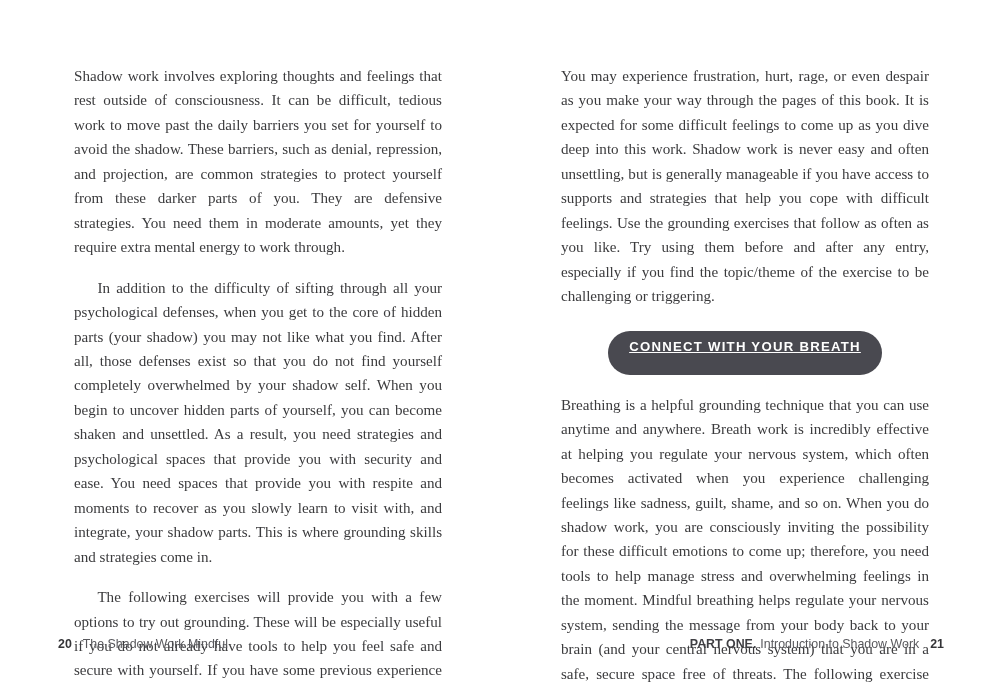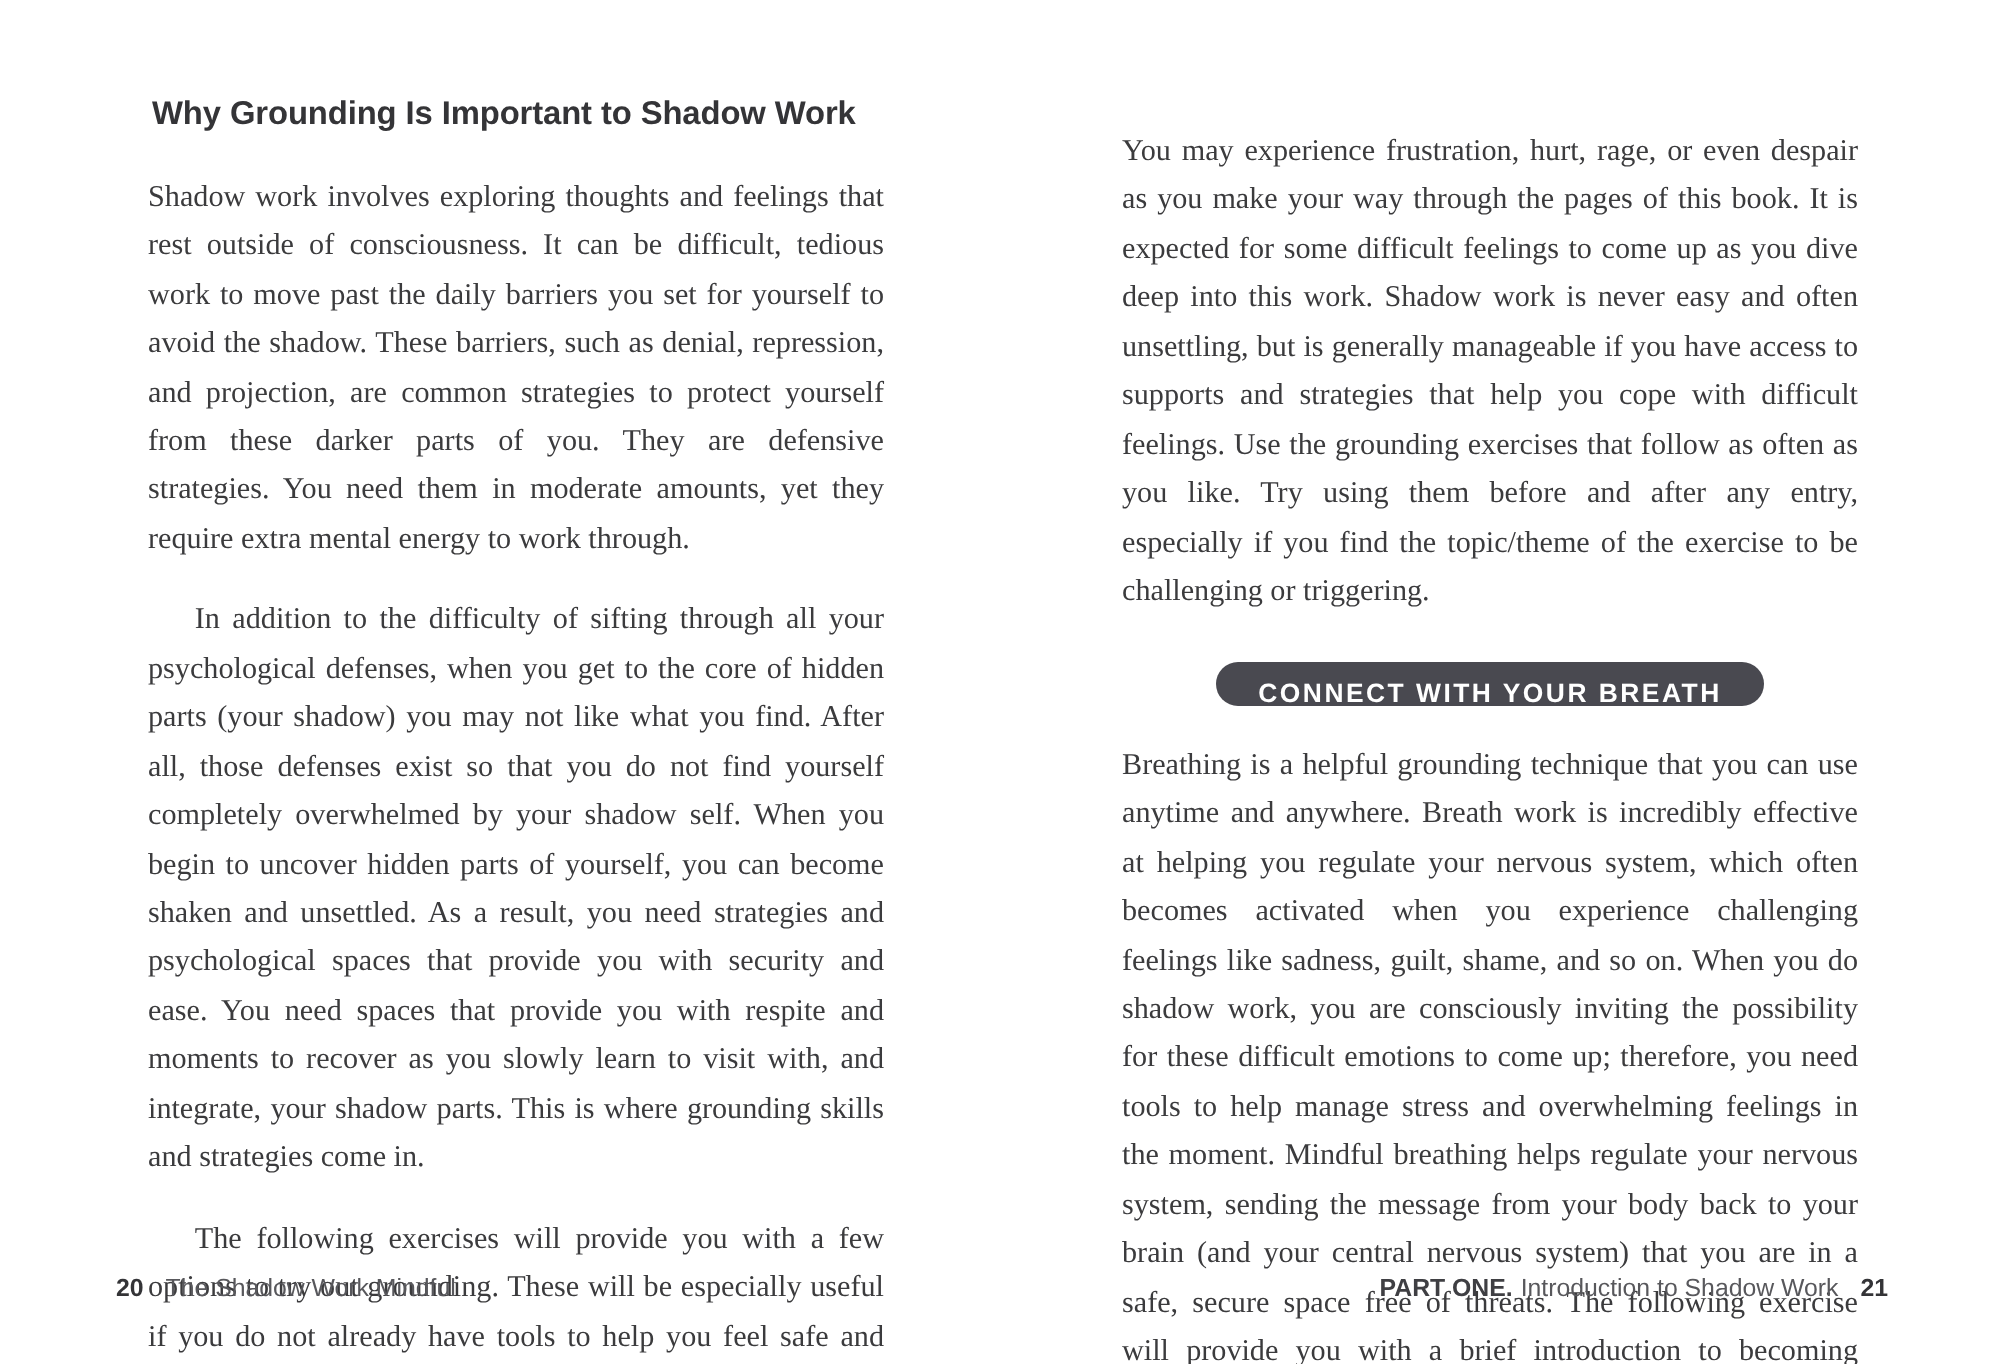--- a/index.html
+++ b/index.html
@@ -73,23 +73,24 @@
   }
   .badge {
     display: inline-block;
     background: #494950;
     color: #ffffff;
     font-family: "Liberation Sans", "DejaVu Sans", sans-serif;
     font-weight: bold;
     font-size: 13.2px;
     letter-spacing: 1.25px;
     line-height: 1;
-    padding: 9px 21px 0 21px;
+    padding: 9px 21px 22px 21px;
     border-radius: 999px;
     white-space: nowrap;
+    text-decoration: underline;
   }
 
   
   .footer {
     position: absolute;
     bottom: 31px;
     font-family: "Liberation Sans", "DejaVu Sans", sans-serif;
     font-size: 12.4px;
     color: #58585c;
     white-space: nowrap;
@@ -111,21 +112,20 @@
   .running-title { color: #58585c; }
 </style>
 </head>
 <body>
 
 <div class="spread">
 
   <div class="page page-left">
     <div class="col">
 
-      <h1 class="chapter-heading">Why Grounding Is Important to Shadow Work</h1>
 
       <p class="body">Shadow work involves exploring thoughts and feelings that rest outside of consciousness. It can be difficult, tedious work to move past the daily barriers you set for yourself to avoid the shadow. These barriers, such as denial, repression, and projection, are common strategies to protect yourself from these darker parts of you. They are defensive strategies. You need them in moderate amounts, yet they require extra mental energy to work through.</p>
 
       <p class="body">In addition to the difficulty of sifting through all your psychological defenses, when you get to the core of hidden parts (your shadow) you may not like what you find. After all, those defenses exist so that you do not find yourself completely overwhelmed by your shadow self. When you begin to uncover hidden parts of yourself, you can become shaken and unsettled. As a result, you need strategies and psychological spaces that provide you with security and ease. You need spaces that provide you with respite and moments to recover as you slowly learn to visit with, and integrate, your shadow parts. This is where grounding skills and strategies come in.</p>
 
       <p class="body">The following exercises will provide you with a few options to try out grounding. These will be especially useful if you do not already have tools to help you feel safe and secure with yourself. If you have some previous experience with grounding, some of these strategies may be familiar to you. You may have come across similar versions in your personal development so far. Either way, it is critical that you have these tools on hand as you do this work.</p>
 
     </div>
 
     <div class="footer footer-left">

